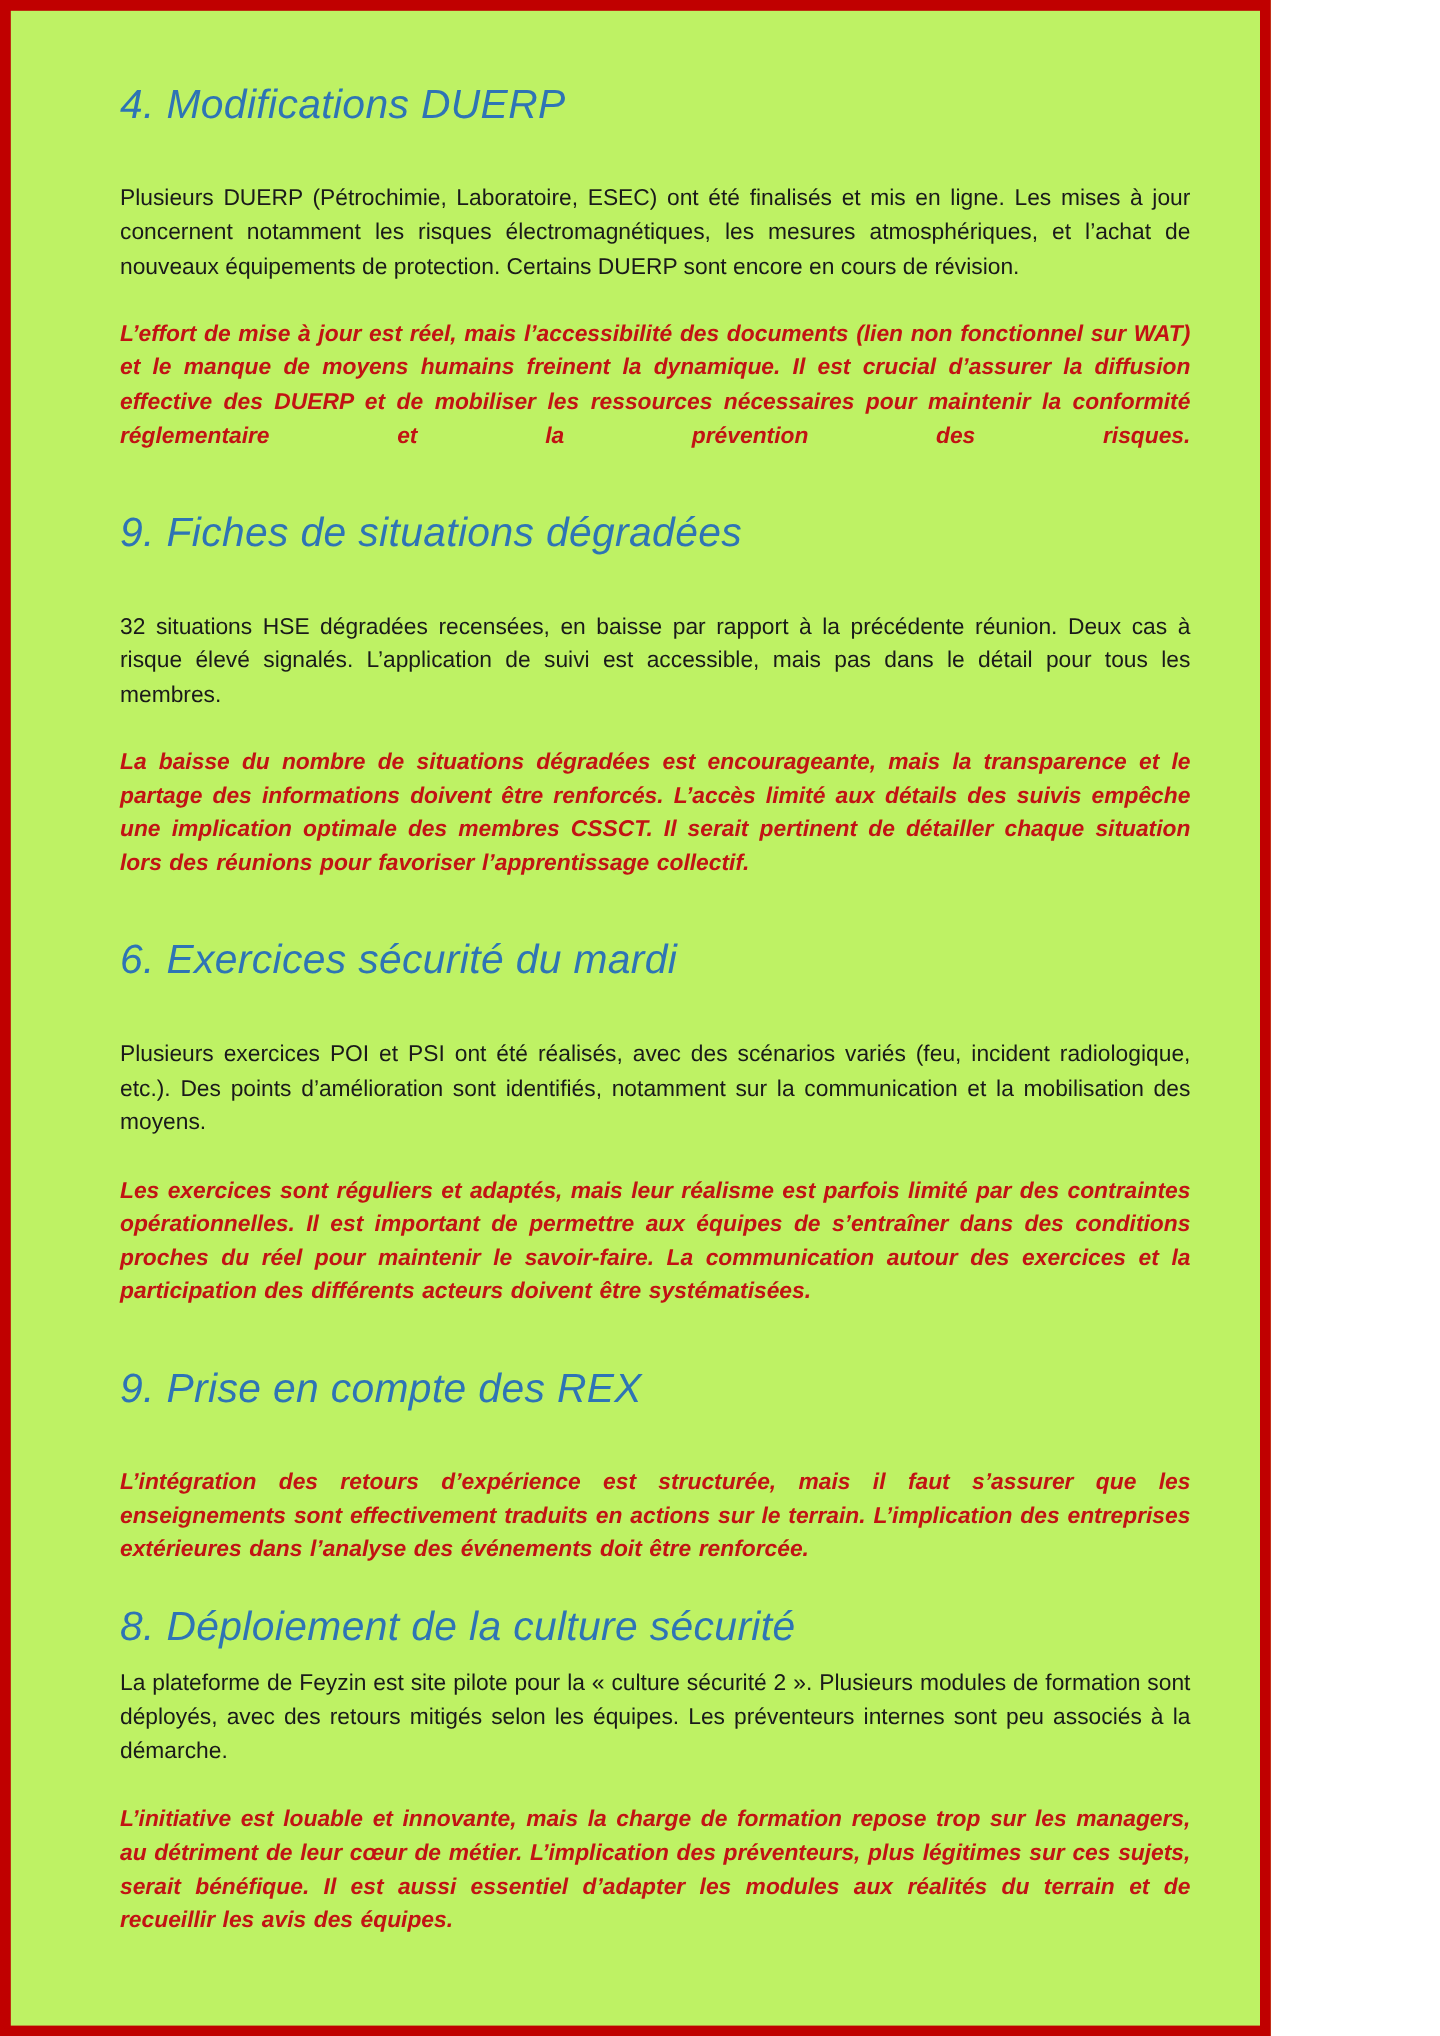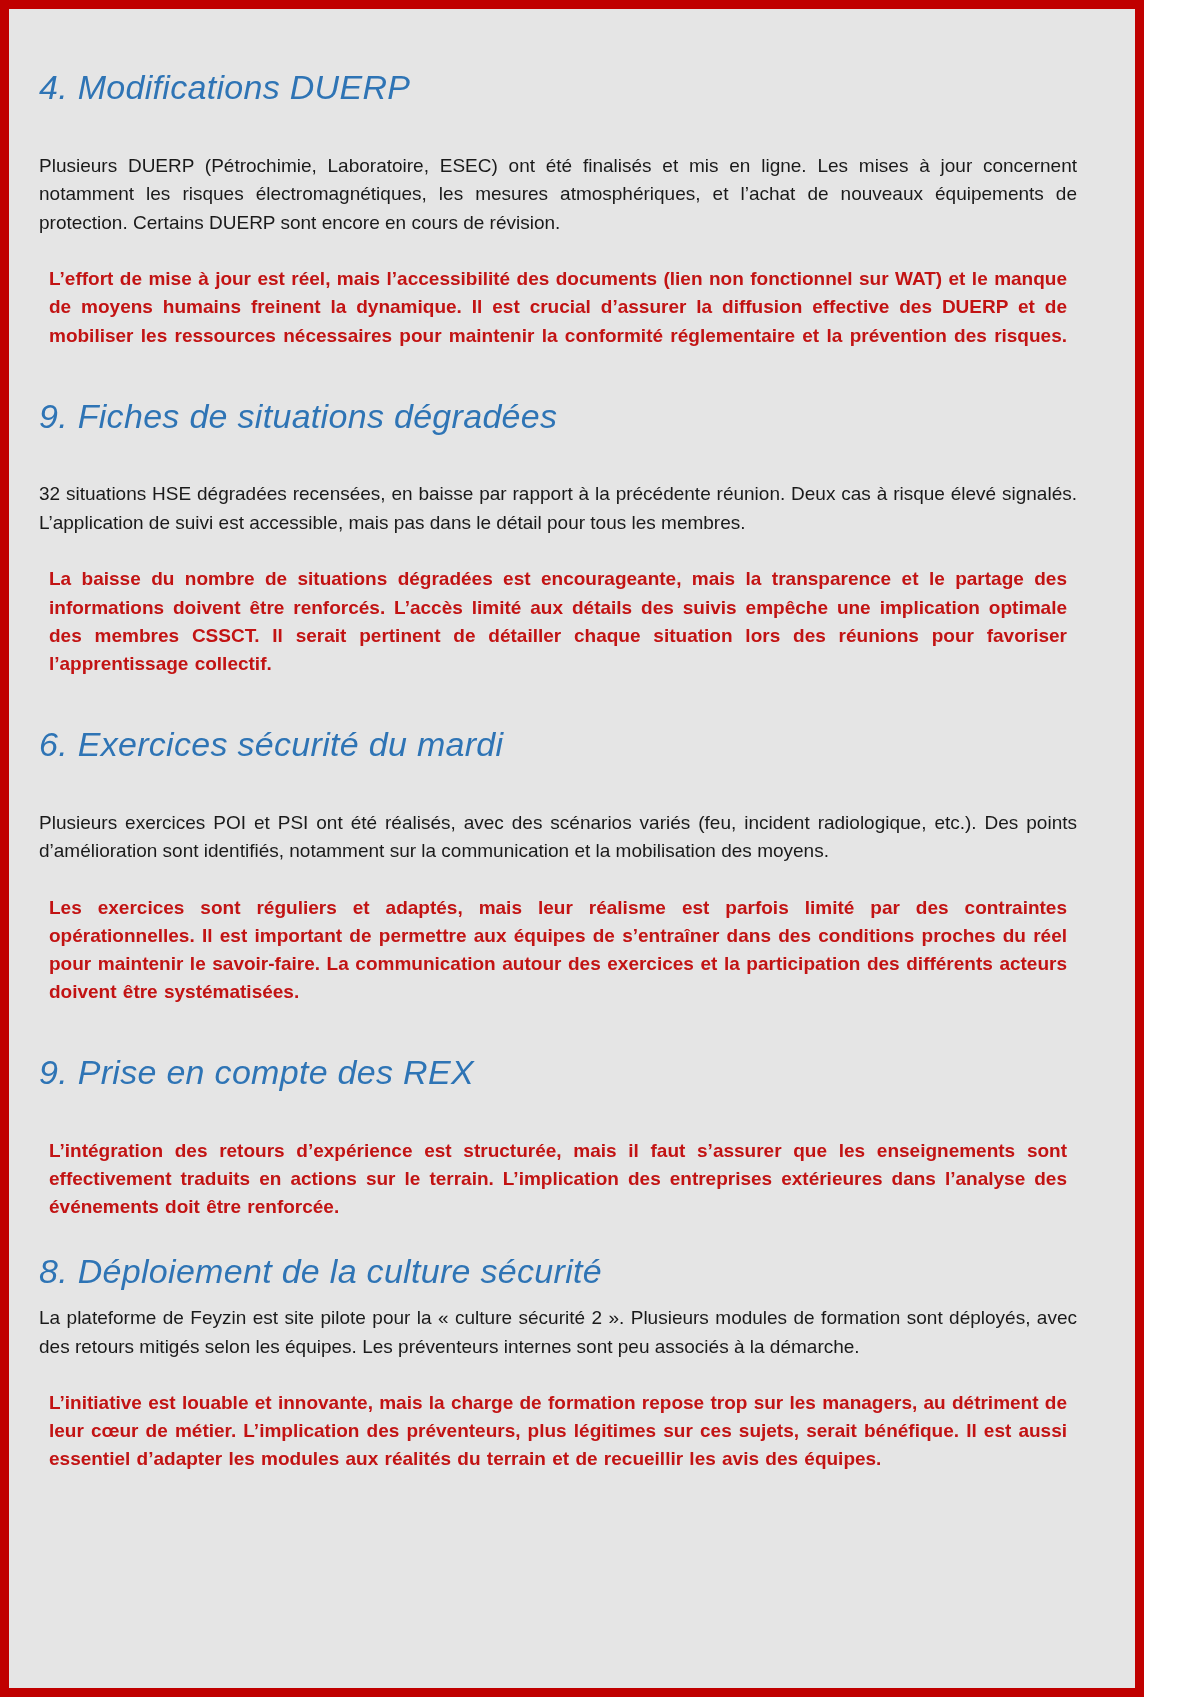--- a/index.html
+++ b/index.html
@@ -8,26 +8,26 @@
     --comment-color:#c21313;
     --body-color:#1a1a1a;
   }
   html,body{
     margin:0;
     padding:0;
     background:#ffffff;
     font-family:"Liberation Sans", sans-serif;
   }
   .page{
-    width:1144px;
+    width:1059px;
     height:1697px;
     box-sizing:border-box;
     border:9px solid var(--border-color);
-    background:#e5e5e5;
-    padding:34px 58px 40px 30px;
+    background:#bef264;
+    padding:34px 58px 40px 91px;
     overflow:hidden;
   }
   .doc-section{margin:0;}
   .heading{
     color:var(--heading-color);
     font-style:italic;
     font-weight:400;
     font-size:34px;
     line-height:1.2;
     letter-spacing:0.3px;
@@ -40,22 +40,23 @@
     font-size:19px;
     line-height:1.5;
     text-align:justify;
     margin:0 0 28px 0;
   }
   .comment-par{
     color:var(--comment-color);
     font-size:19px;
     line-height:1.48;
     font-weight:700;
+    font-style:italic;
     text-align:justify;
-    margin:10px;
+    margin:0;
     word-spacing:1px;
   }
   .justify-last{text-align-last:justify;}
 </style>
 </head>
 <body>
 
 <div class="page">
 
   <section class="doc-section first">

